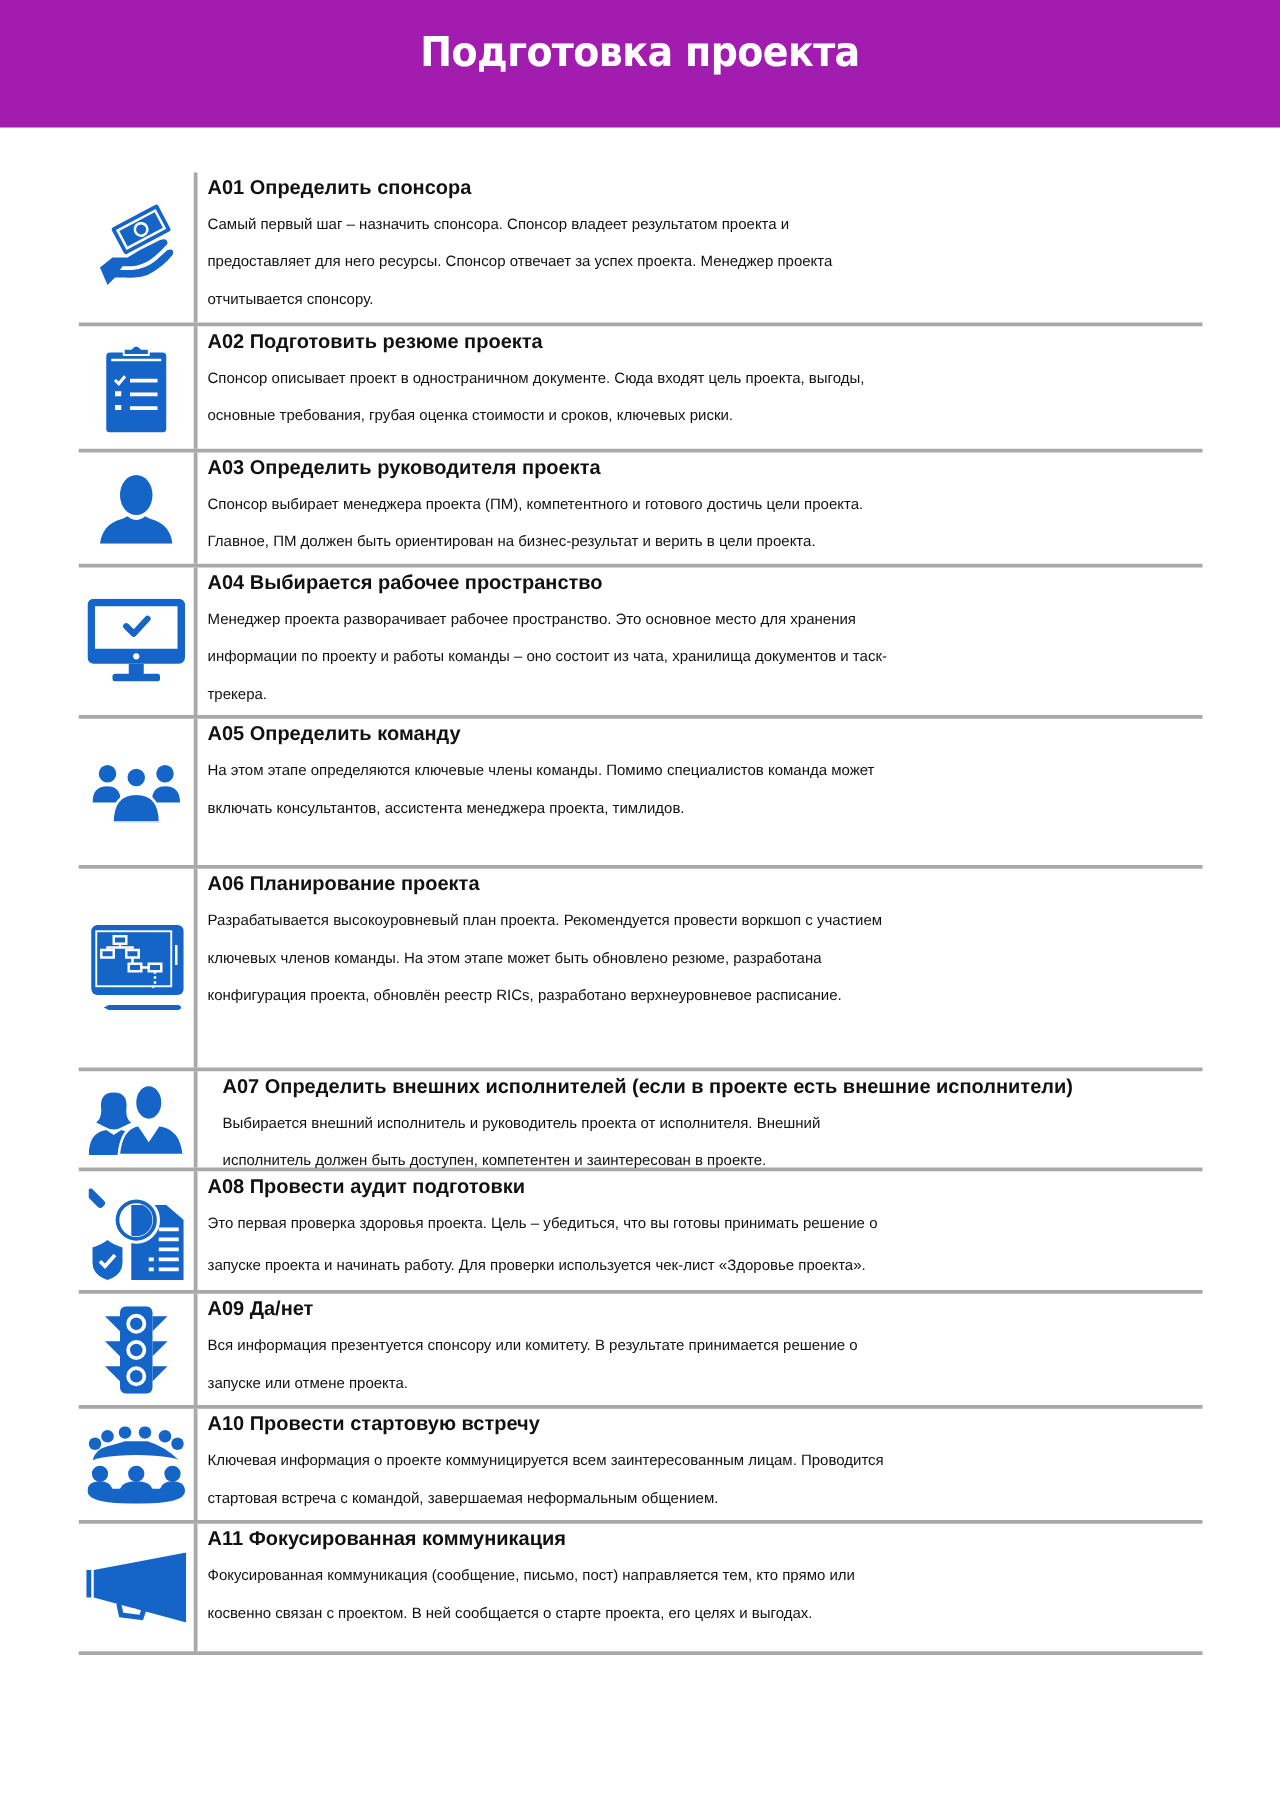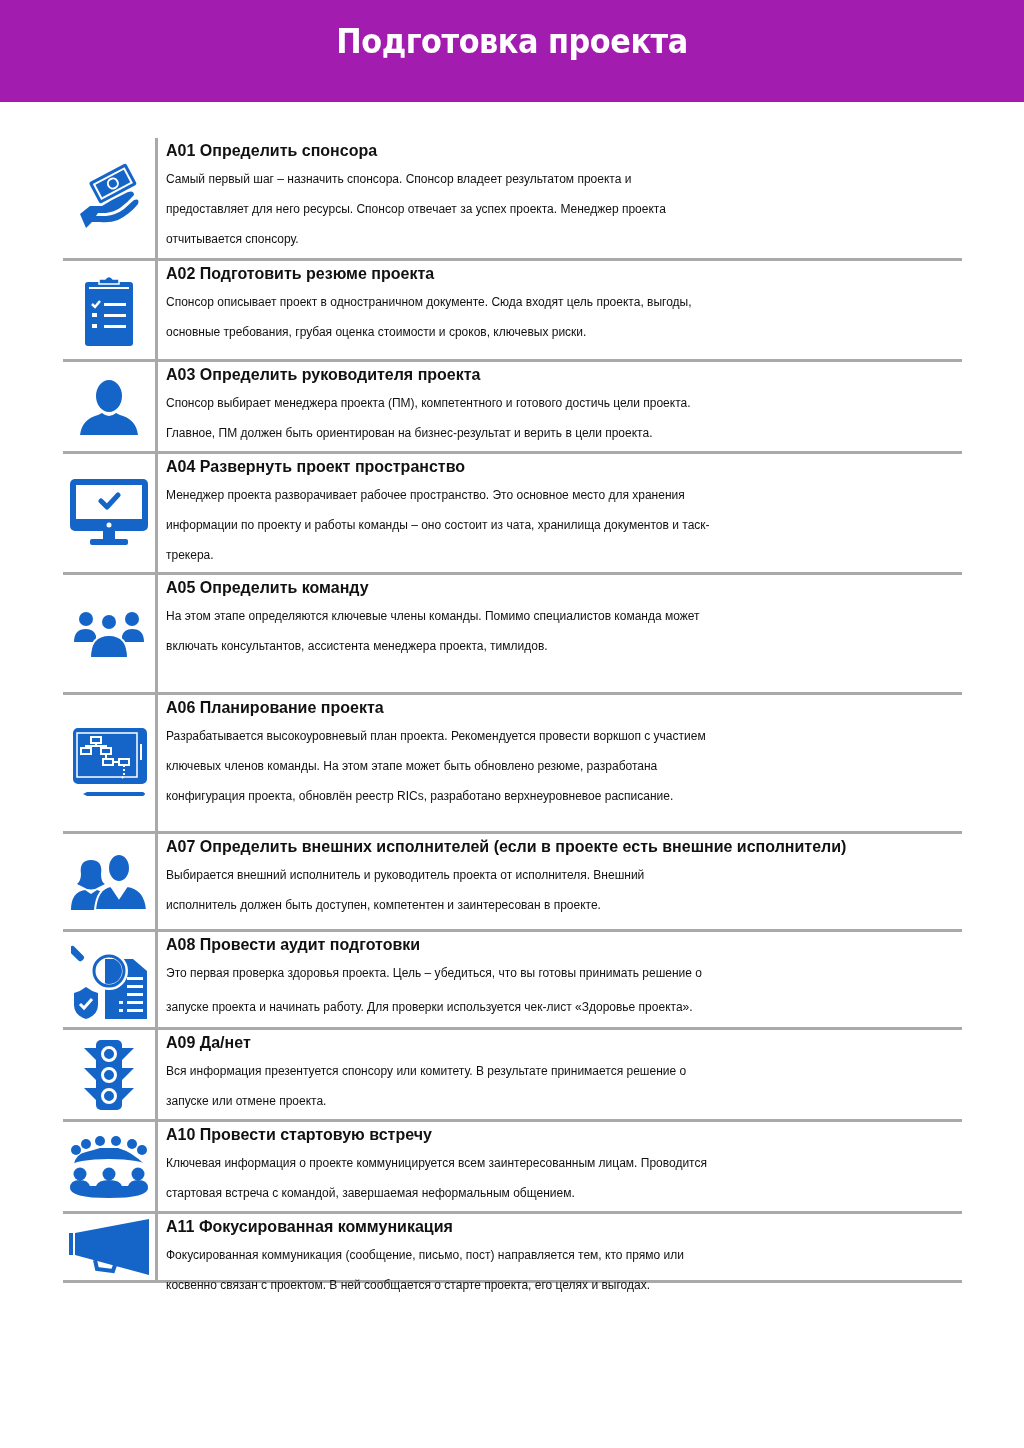--- a/index.html
+++ b/index.html
@@ -84,21 +84,21 @@
       <svg width="78" height="68" viewBox="0 0 78 68" fill="#1565c8">
         <rect x="0" y="0" width="78" height="52" rx="5"></rect>
         <rect x="6" y="6" width="66" height="34" fill="#fff"></rect>
         <circle cx="39" cy="46" r="2.5" fill="#fff"></circle>
         <rect x="33" y="52" width="12" height="9"></rect>
         <rect x="20" y="60" width="38" height="6" rx="2"></rect>
         <path d="M31 22 L37 28 L48 16" stroke="#1565c8" stroke-width="5" fill="none" stroke-linecap="round" stroke-linejoin="round"></path>
       </svg>
     </div>
     <div class="text-cell">
-      <p class="title">A04 Развернуть проект пространство</p>
+      <p class="title">A04 Выбирается рабочее пространство</p>
       <p class="desc"><span>Менеджер проекта разворачивает рабочее пространство. Это основное место для хранения</span><br><span>информации по проекту и работы команды – оно состоит из чата, хранилища документов и таск-</span><br><span>трекера.</span></p>
     </div>
   </div>
 
   <div class="row" style="height:120px;">
     <div class="icon-cell">
       <svg width="70" height="48" viewBox="0 0 70 48" fill="#1565c8">
         <circle cx="12" cy="9" r="7"></circle>
         <circle cx="58" cy="9" r="7"></circle>
         <path d="M0 32 Q0 19 12 19 Q20 19 22 26 L22 32 Z"></path>
@@ -106,21 +106,21 @@
         <circle cx="35" cy="12" r="8" stroke="#fff" stroke-width="2"></circle>
         <path d="M16 48 Q16 25 35 25 Q54 25 54 48 Z" stroke="#fff" stroke-width="2"></path>
       </svg>
     </div>
     <div class="text-cell">
       <p class="title">A05 Определить команду</p>
       <p class="desc"><span>На этом этапе определяются  ключевые члены команды. Помимо специалистов команда может</span><br><span>включать консультантов, ассистента менеджера проекта, тимлидов.</span></p>
     </div>
   </div>
 
-  <div class="row" style="height:139px;">
+  <div class="row" style="height:162px;">
     <div class="icon-cell">
       <svg width="76" height="70" viewBox="0 0 76 70" fill="#1565c8">
         <rect x="2" y="0" width="74" height="56" rx="5"></rect>
         <rect x="6" y="5" width="60" height="44" fill="none" stroke="#fff" stroke-width="1.5"></rect>
         <rect x="69" y="16" width="2" height="16" fill="#fff"></rect>
         <g fill="none" stroke="#fff" stroke-width="2">
           <rect x="20" y="9" width="10" height="6"></rect>
           <rect x="10" y="20" width="10" height="6"></rect>
           <rect x="30" y="20" width="10" height="6"></rect>
           <rect x="32" y="31" width="10" height="6"></rect>
@@ -131,21 +131,21 @@
         </g>
         <path d="M16 64 L72 64 Q76 66 72 68 L16 68 L12 66 Z"></path>
       </svg>
     </div>
     <div class="text-cell">
       <p class="title">A06 Планирование проекта</p>
       <p class="desc"><span>Разрабатывается высокоуровневый план проекта. Рекомендуется провести воркшоп с участием</span><br><span>ключевых членов команды. На этом этапе может быть обновлено резюме, разработана</span><br><span>конфигурация проекта, обновлён реестр RICs, разработано верхнеуровневое расписание.</span></p>
     </div>
   </div>
 
-  <div class="row" style="height:98px;">
+  <div class="row" style="height:80px;gap:12px;">
     <div class="icon-cell">
       <svg width="76" height="56" viewBox="0 0 76 56" fill="#1565c8">
         <path d="M10 20 Q8 6 20 6 Q32 6 30 20 Q30 28 34 30 L28 33 Q20 38 12 33 L6 30 Q10 27 10 20 Z"></path>
         <path d="M0 56 Q0 38 14 36 L20 40 L26 36 Q34 38 36 44 L30 56 Z"></path>
         <ellipse cx="48" cy="14" rx="11" ry="14" stroke="#fff" stroke-width="2"></ellipse>
         <path d="M24 56 Q26 34 40 32 L48 44 L56 32 Q74 34 76 56 Z" stroke="#fff" stroke-width="2"></path>
         <path d="M44 34 L48 44 L52 34 Z" fill="#fff"></path>
       </svg>
     </div>
     <div class="text-cell">
@@ -212,21 +212,21 @@
           <circle cx="68" cy="38" r="6.5"></circle>
         <path d="M0 52 Q0 44 10 44 Q18 44 20 50 L26 50 Q28 44 39 44 Q50 44 52 50 L58 50 Q60 44 68 44 Q78 44 78 52 Q78 62 39 62 Q0 62 0 52 Z"></path>
       </svg>
     </div>
     <div class="text-cell">
       <p class="title">A10 Провести стартовую встречу</p>
       <p class="desc"><span>Ключевая информация о проекте коммуницируется всем заинтересованным лицам. Проводится</span><br><span>стартовая встреча с командой, завершаемая неформальным общением.</span></p>
     </div>
   </div>
 
-  <div class="row" style="height:69px;">
+  <div class="row" style="height:105px;">
     <div class="icon-cell">
       <svg width="80" height="56" viewBox="0 0 80 56" fill="#1565c8">
         <rect x="0" y="14" width="4" height="22"></rect>
         <path d="M6 14 L80 0 L80 56 L6 36 Z"></path>
         <path d="M26 41 L28 50 L44 52 L46 46" fill="none" stroke="#1565c8" stroke-width="4"></path>
         <rect x="30" y="45" width="10" height="3" fill="#fff"></rect>
       </svg>
     </div>
     <div class="text-cell">
       <p class="title">A11 Фокусированная коммуникация</p>

